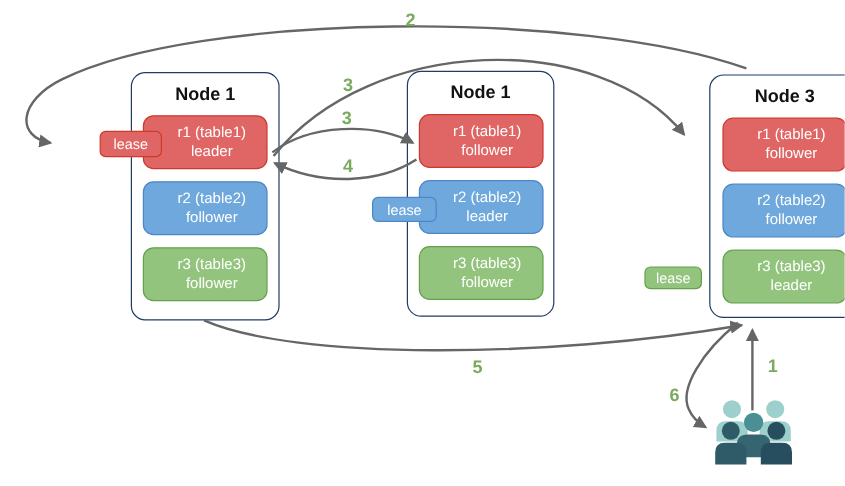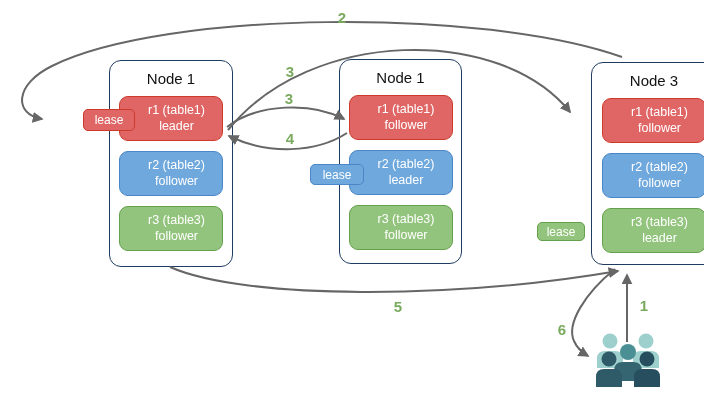--- a/index.html
+++ b/index.html
@@ -6,21 +6,21 @@
   .stage{
     position:relative;width:704px;height:405px;background:#ffffff;
     font-family:"Liberation Sans",sans-serif;overflow:hidden;
   }
   .arrow-layer{position:absolute;left:0;top:0;width:704px;height:405px;z-index:5;pointer-events:none;}
   .node{
     position:absolute;background:#ffffff;border:1.6px solid #1f3c61;border-radius:12px;
     box-sizing:border-box;display:flex;flex-direction:column;align-items:center;
     padding-top:9px;z-index:2;
   }
-  .node-title{font-weight:normal;font-size:15px;color:#121212;margin-bottom:9px;}
+  .node-title{font-weight:bold;font-size:15px;color:#121212;margin-bottom:9px;}
   .replica{
     width:104px;height:45px;border-radius:9px;margin-bottom:10px;color:#ffffff;
     font-size:12.5px;line-height:15.5px;text-align:center;box-sizing:border-box;
     display:flex;flex-direction:column;align-items:center;justify-content:center;padding-left:11px;
   }
   .red{background:#e06666;border:1.5px solid #cd3a2c;}
   .blue{background:#6fa8dc;border:1.5px solid #4a86c8;align-items:center;}
   .green{background:#93c47d;border:1.5px solid #64a14c;}
   .lease{
     position:absolute;border-radius:5px;color:#ffffff;font-size:12px;z-index:3;

